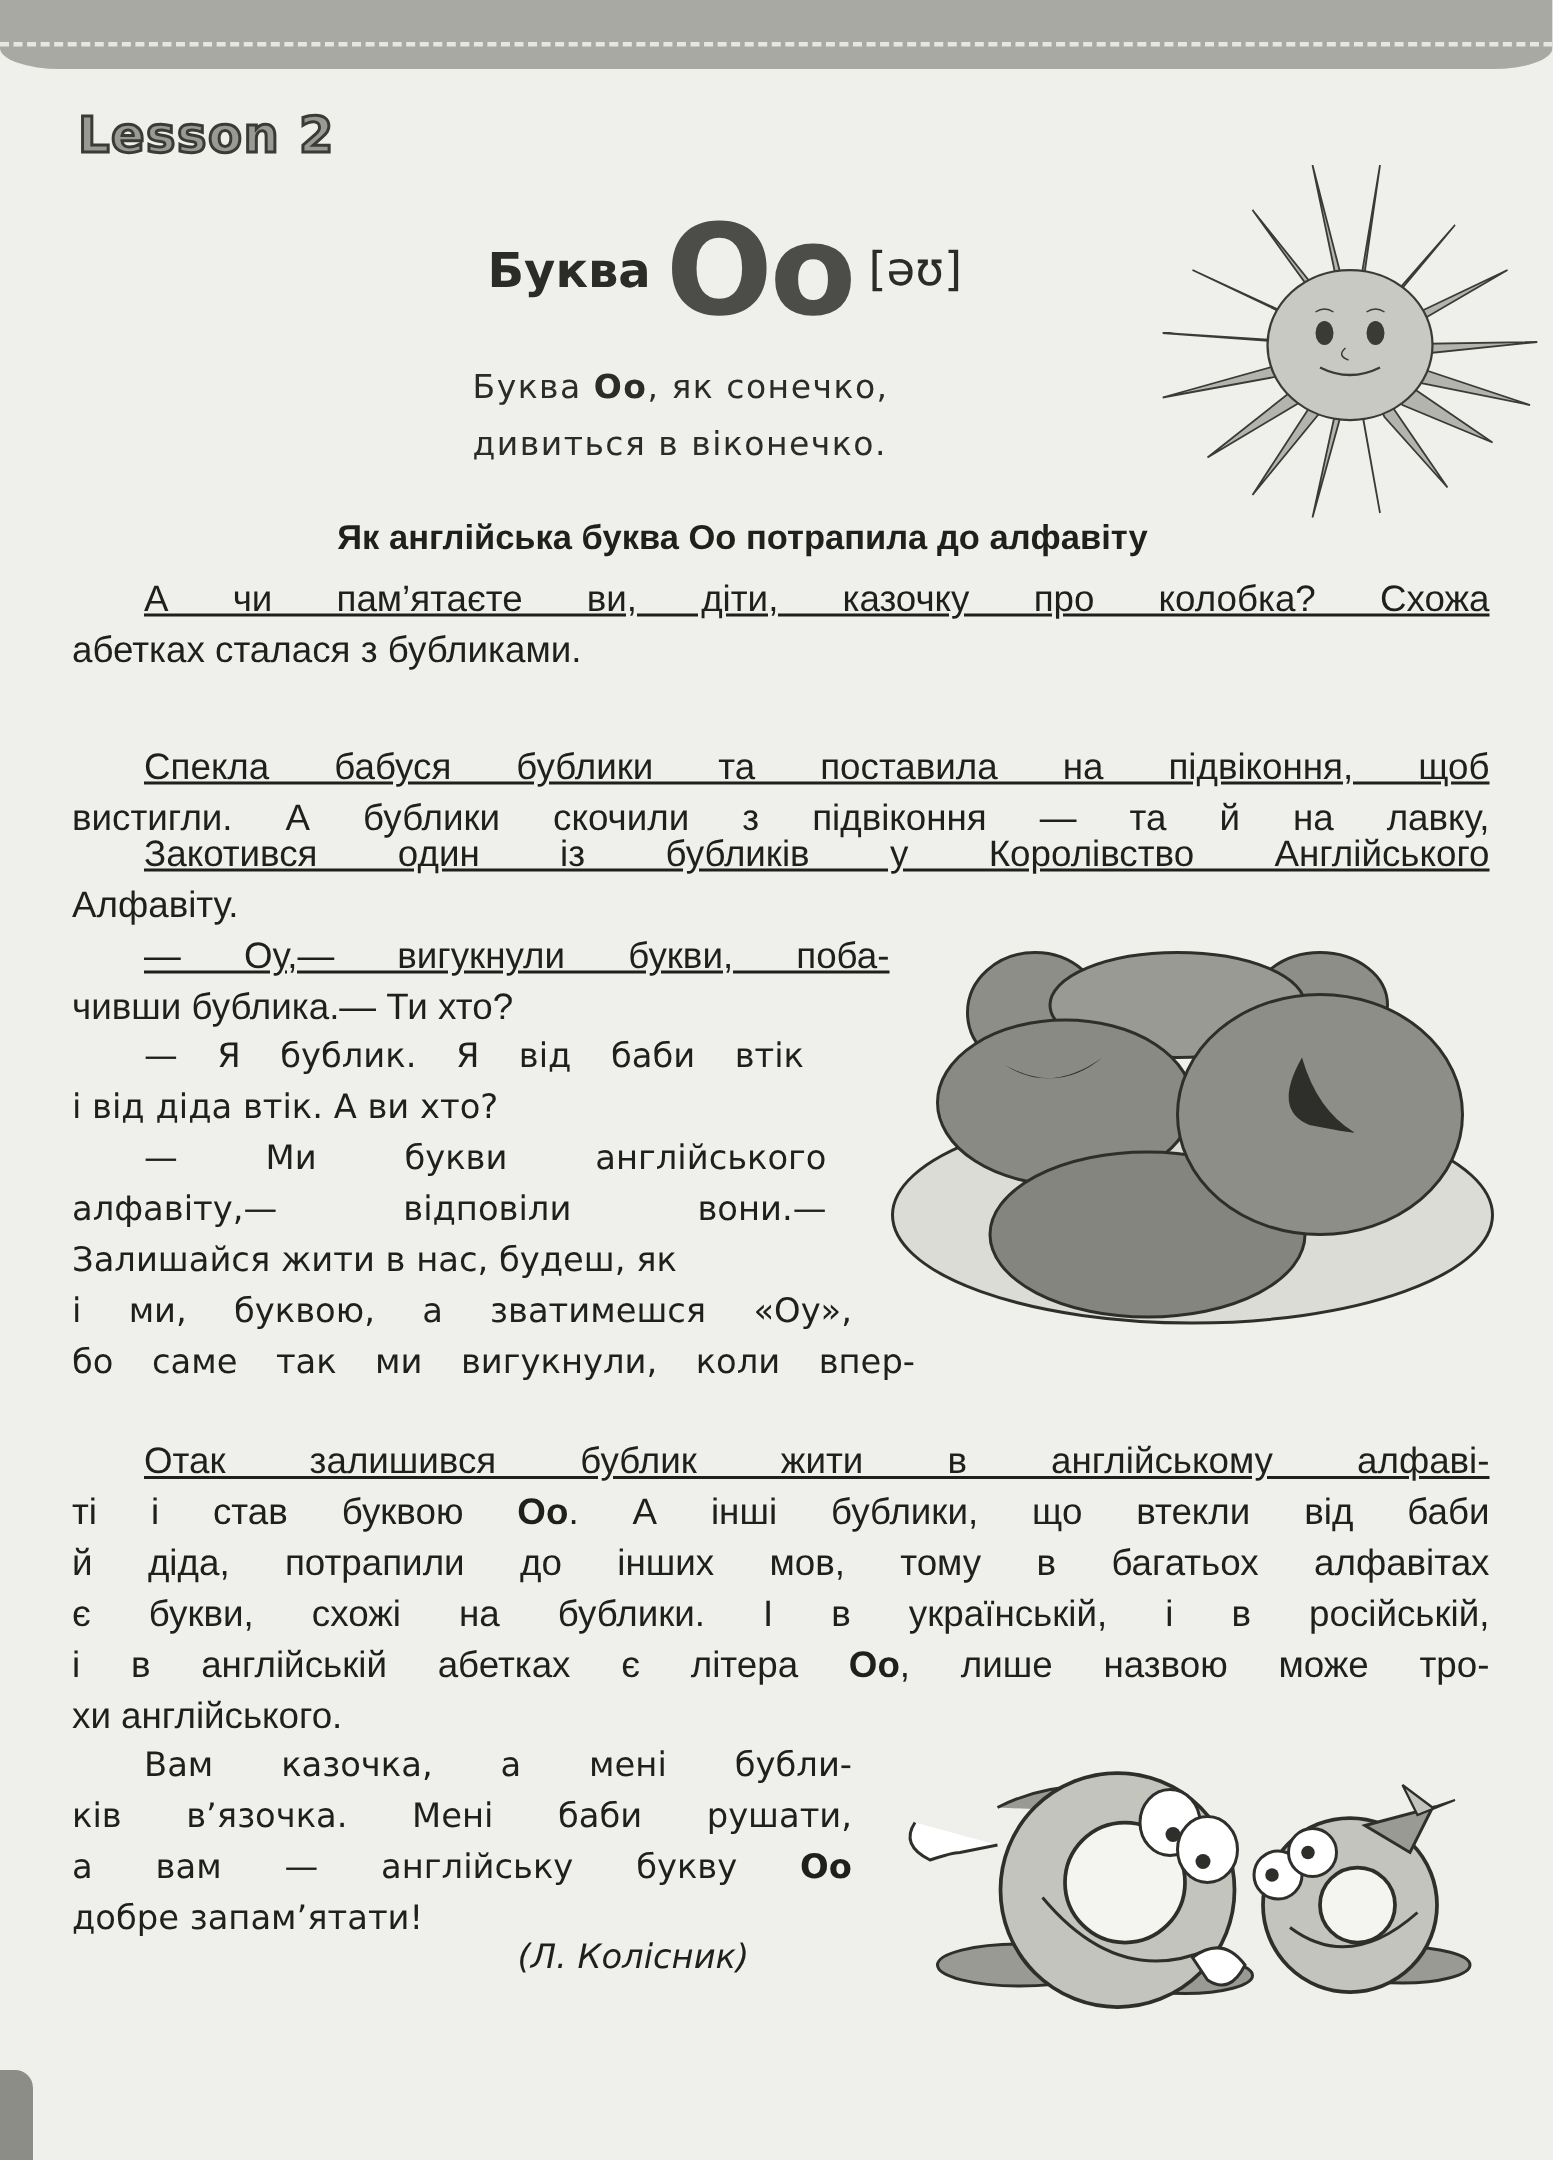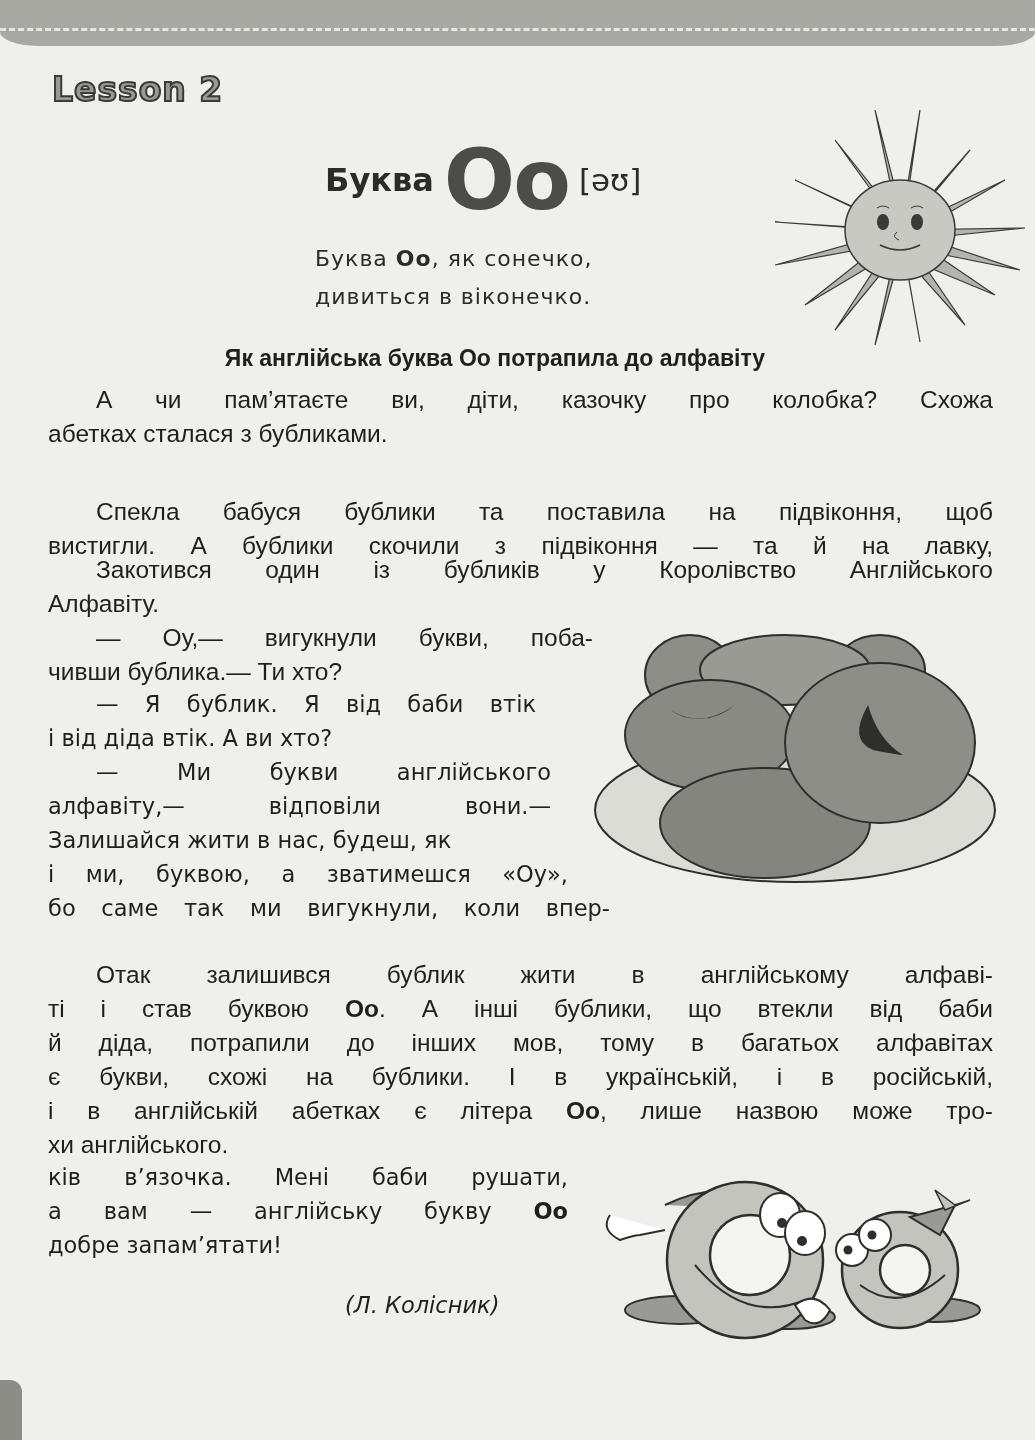--- a/index.html
+++ b/index.html
@@ -41,21 +41,21 @@
       position: absolute; left: 40px; width: 910px; top: 345px; text-align: center;
       font-family: "Liberation Sans", sans-serif; font-weight: bold; font-size: 23px;
       color: #1f1f1c;
     }
     .para {
       position: absolute; left: 48px; width: 945px;
       font-family: "Liberation Sans", sans-serif; font-size: 24.5px; line-height: 34px;
       color: #1f1f1c; text-align: justify;
     }
     .para .line { display: block; white-space: nowrap; }
-    .para .line.indent { padding-left: 48px; }
+    .para .line.indent { padding-left: 48px; text-decoration: underline; }
     .para .line.just { text-align: justify; text-align-last: justify; white-space: normal; }
     .narrow {
       position: absolute; left: 48px; width: 560px;
       font-family: "DejaVu Sans", sans-serif; font-size: 22.5px; line-height: 34px; color: #1f1f1c;
     }
     .narrow .line { display: block; white-space: nowrap; text-align-last: justify; text-align: justify; }
     .narrow .line.indent { padding-left: 48px; }
     .narrow .line.last { text-align-last: left; }
     .author {
       position: absolute; left: 345px; top: 1292px;
@@ -166,20 +166,21 @@
 <div class="para" style="top:958px;">
   <span class="line indent just">Отак залишився бублик жити в англійському алфаві-</span>
   <span class="line just"><span>ті і став буквою </span><b>Oo</b><span>. А інші бублики, що втекли від баби</span></span>
   <span class="line just">й діда, потрапили до інших мов, тому в багатьох алфавітах</span>
   <span class="line just">є букви, схожі на бублики. І в українській, і в російській,</span>
   <span class="line just"><span>і в англійській абетках є літера </span><b>Oo</b><span>, лише назвою може тро-</span></span>
   <span class="line">хи англійського.</span>
 </div>
 
 <div class="narrow" style="top:1160px; width:520px;">
+  <span class="line indent">Вам казочка, а мені бубли-</span>
   <span class="line">ків в’язочка. Мені баби рушати,</span>
   <span class="line"><span>а вам — англійську букву </span><b>Oo</b></span>
   <span class="line last">добре запам’ятати!</span>
 </div>
 
 <div class="author">(Л. Колісник)</div>
 
 <svg class="chars" viewBox="0 0 410 190">
   <ellipse cx="90" cy="145" rx="55" ry="14" fill="#9a9a95" stroke="#2e2e2b" stroke-width="2"></ellipse>
   <ellipse cx="200" cy="152" rx="45" ry="12" fill="#9a9a95" stroke="#2e2e2b" stroke-width="2"></ellipse>

